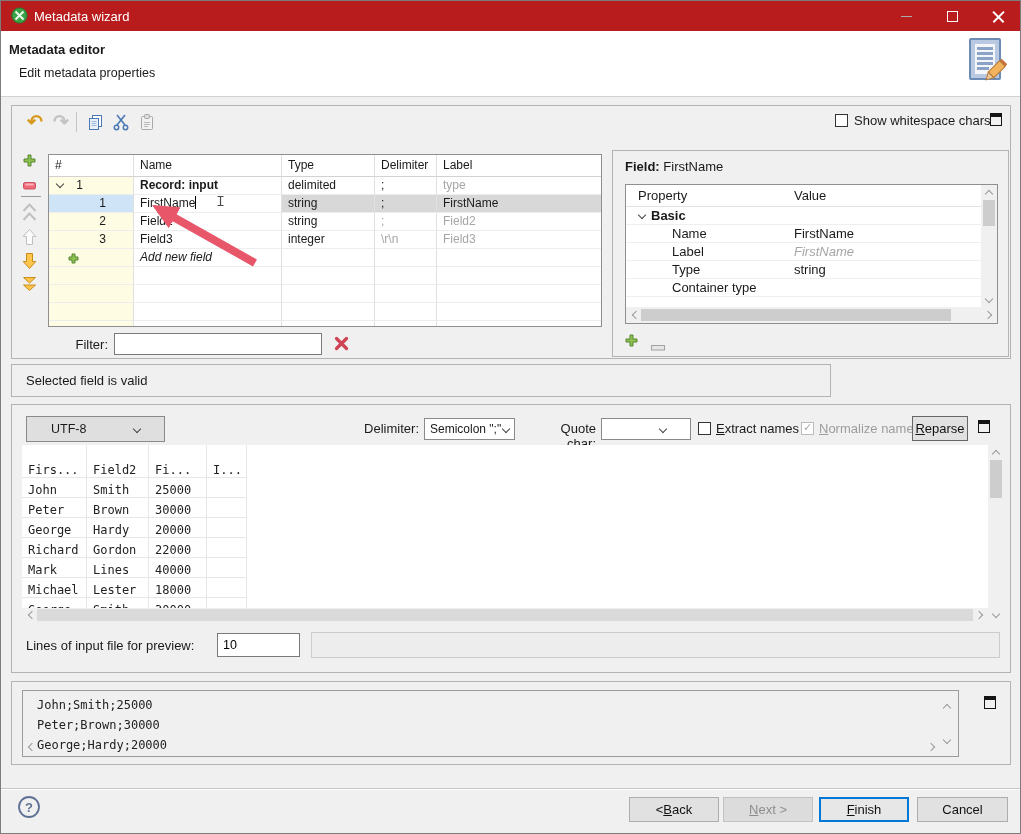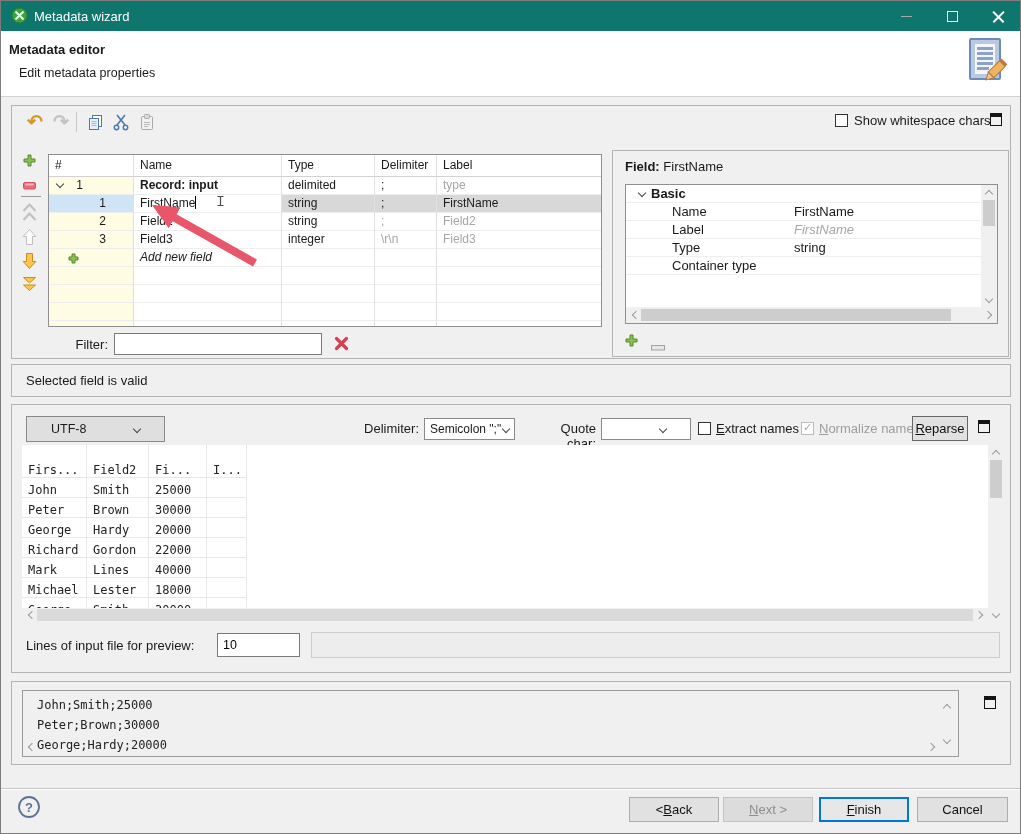--- a/index.html
+++ b/index.html
@@ -1,21 +1,21 @@
 <!DOCTYPE html>
 <html><head>
 <meta charset="utf-8">
 <style>
   * { margin:0; padding:0; box-sizing:border-box; }
   body { font-family:"Liberation Sans", sans-serif; background:#fff; }
   #app { position:relative; width:1021px; height:834px; background:#f0f0f0; border:1px solid #7c7c7c; overflow:hidden; font-size:13px; color:#1a1a1a; }
   .abs { position:absolute; }
 
   
-  .titlebar { position:absolute; left:0; top:0; width:100%; height:30px; background:#0f766e; display:flex; align-items:center; }
+  .titlebar { position:absolute; left:0; top:0; width:100%; height:30px; background:#b91c1c; display:flex; align-items:center; }
   .titlebar .ttl { color:#ffffff; font-size:13px; margin-left:9px; }
   .tb-btn { position:absolute; top:0; width:46px; height:30px; display:flex; align-items:center; justify-content:center; color:#fff; font-size:14px; }
   .min-glyph { width:11px; height:1px; background:#a9a9a9; display:inline-block;}
   .max-glyph { width:11px; height:11px; border:1.5px solid #fff; display:inline-block;}
   .x-glyph { position:relative; width:13px; height:13px; display:inline-block;}
   .x-glyph::before,.x-glyph::after{content:"";position:absolute;left:-1px;top:6px;width:15px;height:1.5px;background:#fff;}
   .x-glyph::before{transform:rotate(45deg);} .x-glyph::after{transform:rotate(-45deg);}
 
   
   .hdr { position:absolute; left:0; top:30px; width:100%; height:66px; background:#fff; border-bottom:1px solid #d2d2d2; }
@@ -293,20 +293,24 @@
       <svg width="15" height="15">
           <path d="M2.5 2.5 L12.5 12.5 M12.5 2.5 L2.5 12.5" stroke="#cf4352" stroke-width="3.2" stroke-linecap="round"></path>
         </svg>
     </span>
 
     <div class="panel" style="left:600px;top:44px;width:397px;height:207px;border-color:#b3b3b3;">
       <div class="abs" style="left:12px;top:8px;">
         <span style="font-weight:bold;">Field:</span> <span>FirstName</span>
       </div>
       <div class="abs" style="left:12px;top:33px;width:373px;height:140px;background:#fff;border:1px solid #8f8f8f;overflow:hidden;">
+        <div style="display:grid;grid-template-columns:153px 1fr;height:22px;line-height:21px;border-bottom:1px solid #e2e2e2;width:355px;">
+          <div style="padding-left:12px;">Property</div>
+          <div style="padding-left:15px;">Value</div>
+        </div>
         <div style="height:18px;line-height:17px;border-bottom:1px solid #efefef;">
           <span class="chev down" style="margin:0 6px 2px 13px;"></span><span style="font-weight:bold;">Basic</span>
         </div>
         <div style="display:grid;grid-template-columns:153px 1fr;height:18px;line-height:17px;border-bottom:1px solid #efefef;width:355px;">
           <div style="padding-left:46px;">Name</div>
             <div style="padding-left:15px;">FirstName</div>
         </div>
         <div style="display:grid;grid-template-columns:153px 1fr;height:18px;line-height:17px;border-bottom:1px solid #efefef;width:355px;">
           <div style="padding-left:46px;">Label</div>
             <div class="gtx itx" style="padding-left:15px;">FirstName</div>
@@ -355,21 +359,21 @@
 
   <svg class="abs" style="left:140px;top:196px;z-index:6;pointer-events:none;" width="130" height="78">
     <defs>
         <marker id="ah" markerUnits="userSpaceOnUse" markerWidth="26" markerHeight="24" refX="18" refY="12" orient="auto">
           <path d="M0 0 L26 12 L0 24 Z" fill="#e8566a"></path>
         </marker>
       </defs>
     <line x1="114" y1="66" x2="18" y2="12" stroke="#e8566a" stroke-width="8" marker-end="url(#ah)"></line>
   </svg>
 
-  <div class="panel" style="left:10px;top:363px;width:1000px;height:33px;display:flex;align-items:center;">
+  <div class="panel" style="left:10px;top:363px;width:820px;height:33px;display:flex;align-items:center;">
     <span style="margin-left:14px;">Selected field is valid</span>
   </div>
 
   <div class="panel" style="left:10px;top:403px;width:1000px;height:269px;">
     <div class="combo gray" style="left:14px;top:11px;width:139px;height:26px;">
       <span>UTF-8</span>
         <span class="chev down"></span>
     </div>
     <span class="abs" style="left:351px;top:16px;width:56px;text-align:right;">Delimiter:</span>
     <div class="combo" style="left:412px;top:13px;width:91px;height:22px;padding:0 5px;">

